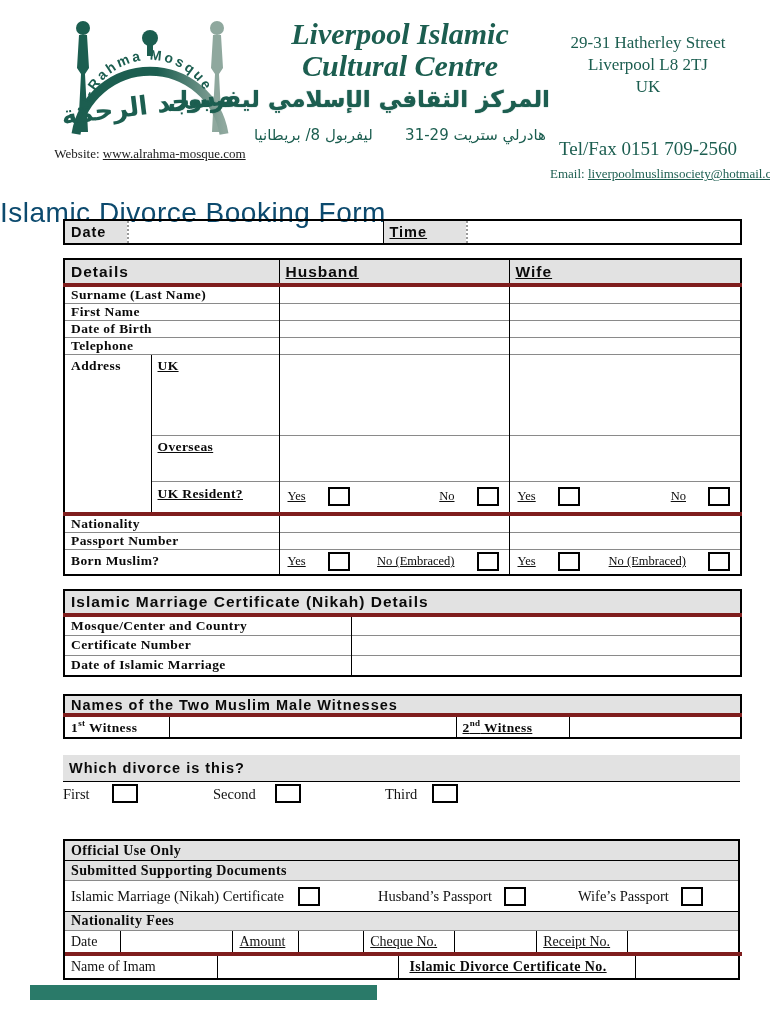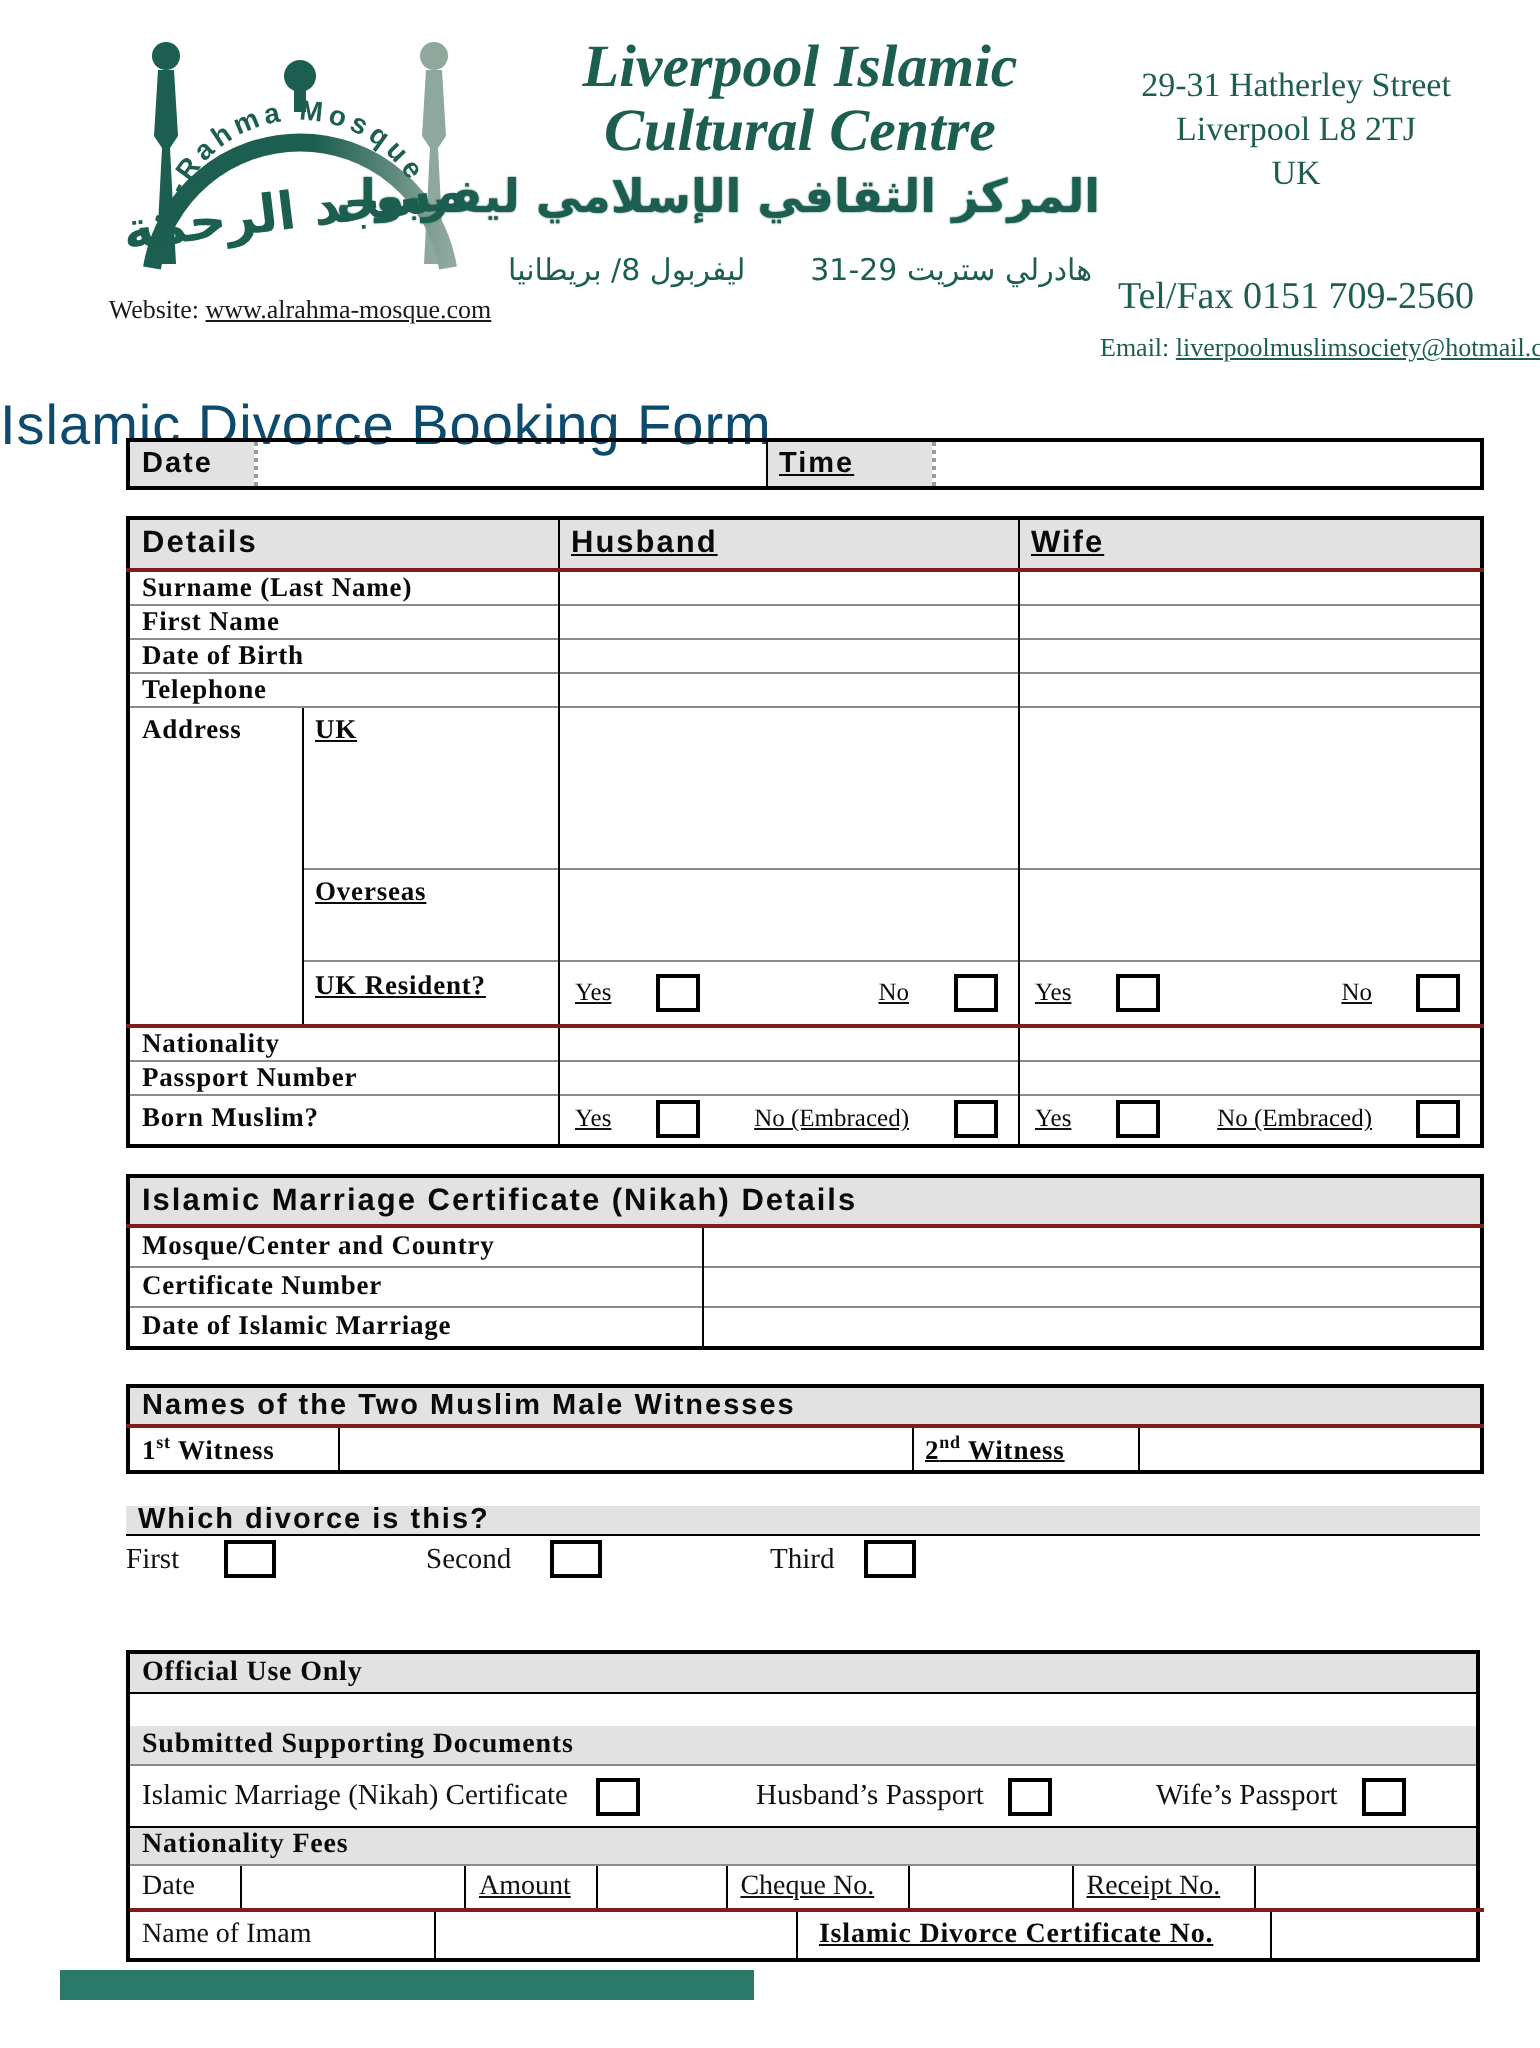--- a/index.html
+++ b/index.html
@@ -33,29 +33,29 @@
   td, th { vertical-align:middle; overflow:hidden; }
   .sans-h { font-family:"Liberation Sans", sans-serif; font-weight:bold; font-size:14.5px; letter-spacing:1px; color:#0a0a0a; }
   .serif-b { font-family:"Liberation Serif", serif; font-weight:bold; font-size:13.5px; letter-spacing:0.4px; color:#0a0a0a; }
   .gray { background:#e2e2e2; }
   .cb { display:inline-block; width:22px; height:19px; border:2px solid #000; background:#fff; vertical-align:middle; }
   .yn { font-size:12.5px; font-family:"Liberation Serif", serif; color:#0a0a0a; }
 
   .bordered { border:2px solid #000; }
   .vline { border-left:1px solid #000;text-decoration:underline; }
   .hline { border-top:1px solid #8a8a8a; }
-  .hline-dark { border-top:2px solid #7f1d1d;margin-left:20px; }
+  .hline-dark { border-top:4px solid #7f1d1d;margin-left:20px; }
   .pad { padding-left:6px; }
 
   .dt-table td { height:24px; }
   .dt-label { border-right:2px dotted #9a9a9a; }
   .ynflex { display:flex; align-items:center; justify-content:space-between; padding:0 10px 0 8px; }
   .ynleft { display:flex; align-items:center; gap:22px; }
 
-  .divorce-bar { height:15px; background:#e2e2e2; border-bottom:1px solid #000; display:flex; align-items:center; }
+  .divorce-bar { height:27px; background:#e2e2e2; border-bottom:1px solid #000; display:flex; align-items:center; }
   .divorce-row { position:relative; height:27px; }
   .divorce-row .lbl { position:absolute; top:4px; font-size:14.5px; }
   .divorce-row .cb { position:absolute; top:2px; width:26px; }
 
   .docs-row { display:flex; align-items:center; height:30px; padding-left:6px; font-size:14.5px; }
   .footer-bar { position:absolute; left:30px; top:985px; width:347px; height:15px; background:#2a7a69; }
 </style>
 </head>
 <body>
 
@@ -304,21 +304,21 @@
         <span class="cb" style="left:49px;"></span>
         <span class="lbl" style="left:150px;">Second</span>
         <span class="cb" style="left:212px;"></span>
         <span class="lbl" style="left:322px;">Third</span>
         <span class="cb" style="left:369px;"></span>
       </div>
     </div>
 
     <div class="bordered" style="margin-top:30px;">
       <div class="gray serif-b pad" style="height:20px;display:flex;align-items:center;font-size:14px;border-bottom:1px solid #000;text-align:center;">Official Use Only</div>
-      <div class="gray serif-b pad" style="height:20px;display:flex;align-items:center;font-size:14px;border-bottom:1px solid #8a8a8a;margin-top:16px;">Submitted Supporting Documents</div>
+      <div class="gray serif-b pad" style="height:20px;display:flex;align-items:center;font-size:14px;border-bottom:1px solid #8a8a8a;">Submitted Supporting Documents</div>
       <div class="docs-row">
         <span>Islamic Marriage (Nikah) Certificate</span>
         <span class="cb" style="margin-left:14px;"></span>
         <span style="margin-left:58px;">Husband’s Passport</span>
         <span class="cb" style="margin-left:12px;"></span>
         <span style="margin-left:52px;">Wife’s Passport</span>
         <span class="cb" style="margin-left:12px;"></span>
       </div>
       <div class="gray serif-b pad" style="height:20px;display:flex;align-items:center;font-size:14px;border-top:1px solid #000;border-bottom:1px solid #8a8a8a;">Nationality Fees</div>
       <table>

